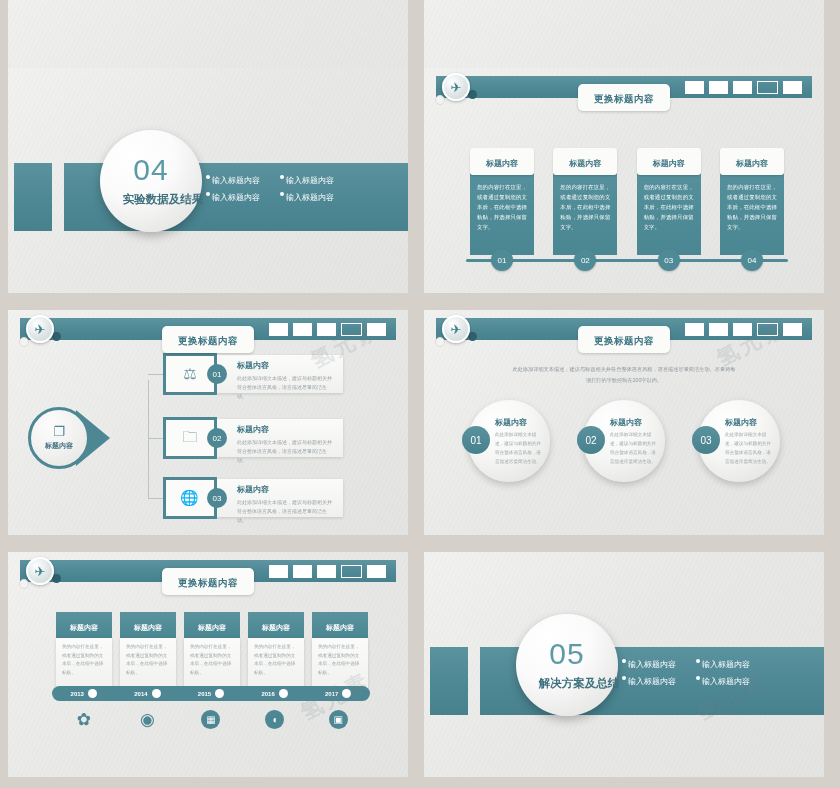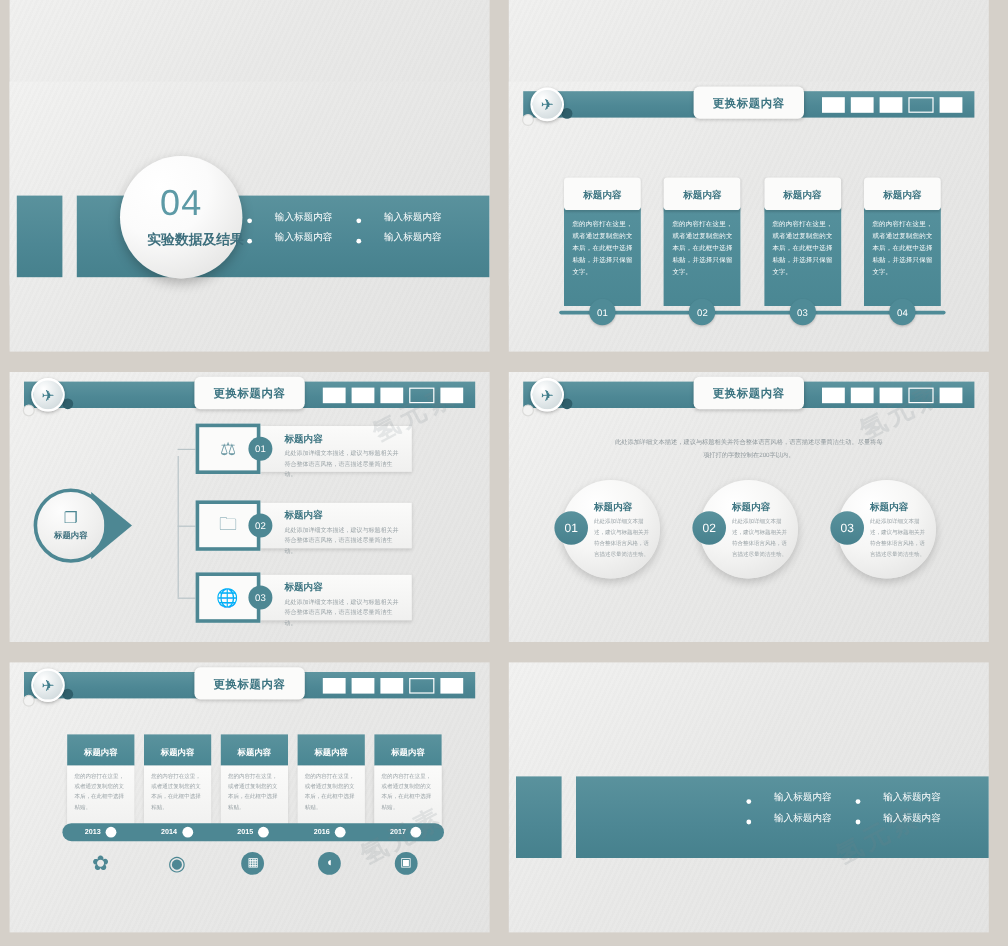--- a/index.html
+++ b/index.html
@@ -47,21 +47,21 @@
   .hdr-logo .glyph{ color:#3f7d8b; font-size:13px; line-height:1; }
   .hdr-dot-a{
     position:absolute; left:44px; top:22px; width:9px;height:9px;border-radius:50%;
     background:#2f5f6b; z-index:3;
   }
   .hdr-dot-b{
     position:absolute; left:11px; top:27px; width:10px;height:10px;border-radius:50%;
     background:#f3f3f2; border:1px solid #dcdcda; z-index:3;
   }
   .hdr-title{
-    position:absolute; left:50%; top:4px; transform:translateX(-50%);
+    position:absolute; left:50%; top:16px; transform:translateX(-50%);
     background:#fbfbfa; border-radius:5px;
     padding:4px 16px 5px;
     box-shadow:0 1px 3px rgba(0,0,0,.18);
     z-index:5;
   }
   .hdr-title span{
     font-size:9.5px; font-weight:bold; color:#3d7582; letter-spacing:.5px;
     white-space:nowrap;
   }
   .hdr-nav{
@@ -86,21 +86,21 @@
     box-shadow:0 4px 10px rgba(0,0,0,.25);
     display:flex; flex-direction:column; align-items:center; justify-content:center;
     z-index:3;
   }
   .sec-num{ font-size:30px; color:#5d9aa6; font-weight:300; line-height:1; letter-spacing:1px; }
   .sec-label{ font-size:11.5px; font-weight:bold; color:#3d6f7d; margin-top:7px; white-space:nowrap;margin-left:24px; }
   .sec-bullets{
     position:absolute; left:198px; top:107px; z-index:4;
     display:grid; grid-template-columns:auto auto; gap:6px 20px;
   }
-  .sec-bullets .bi{ display:flex; align-items:flex-end; gap:19px; }
+  .sec-bullets .bi{ display:flex; align-items:flex-start; gap:2px; }
   .sec-bullets .bdot{ width:4px;height:4px;border-radius:50%;background:#ffffff; flex:none;}
   .sec-bullets .btx{ font-size:8px; color:#ffffff; white-space:nowrap; }
 
   
   .cards{
     position:absolute; left:46px; top:80px; right:40px;
     display:flex; justify-content:space-between;
   }
   .card{ width:64px; position:relative; }
   .card-head{
@@ -529,20 +529,24 @@
       <div class="tl-ic">
           <div class="ib">▣</div>
         </div>
     </div>
     <div class="wm" style="left:290px;top:130px">氢元素</div>
   </div>
 
   <div class="slide sl-br">
     <div class="sec-stub"></div>
     <div class="sec-band"></div>
+    <div class="sec-circle">
+      <div class="sec-num">05</div>
+      <div class="sec-label">解决方案及总结</div>
+    </div>
     <div class="sec-bullets">
       <div class="bi">
           <i class="bdot"></i>
           <span class="btx">输入标题内容</span>
         </div>
       <div class="bi">
           <i class="bdot"></i>
           <span class="btx">输入标题内容</span>
         </div>
       <div class="bi">

